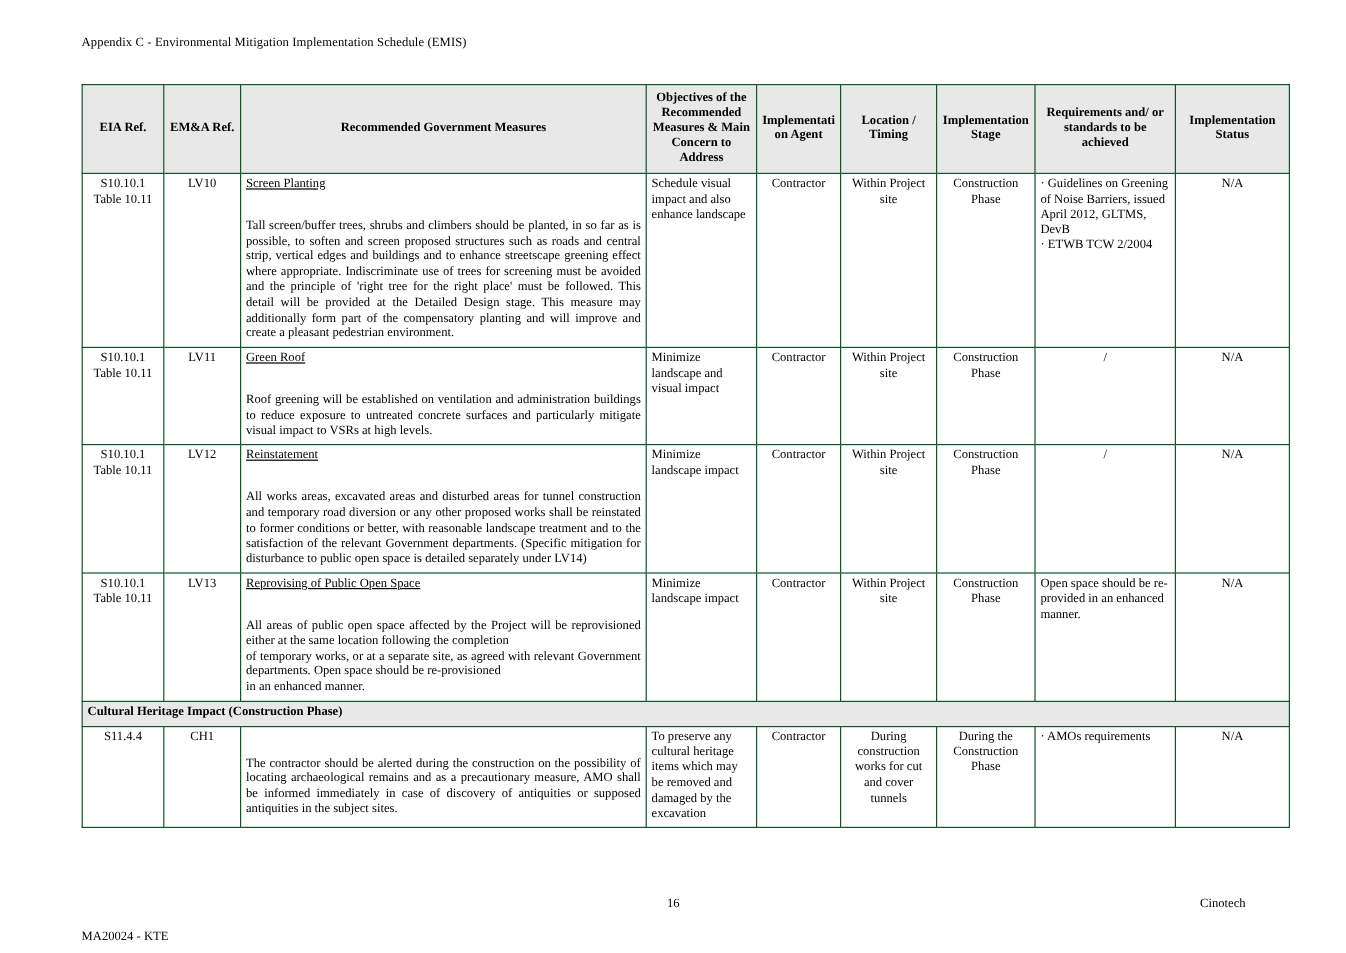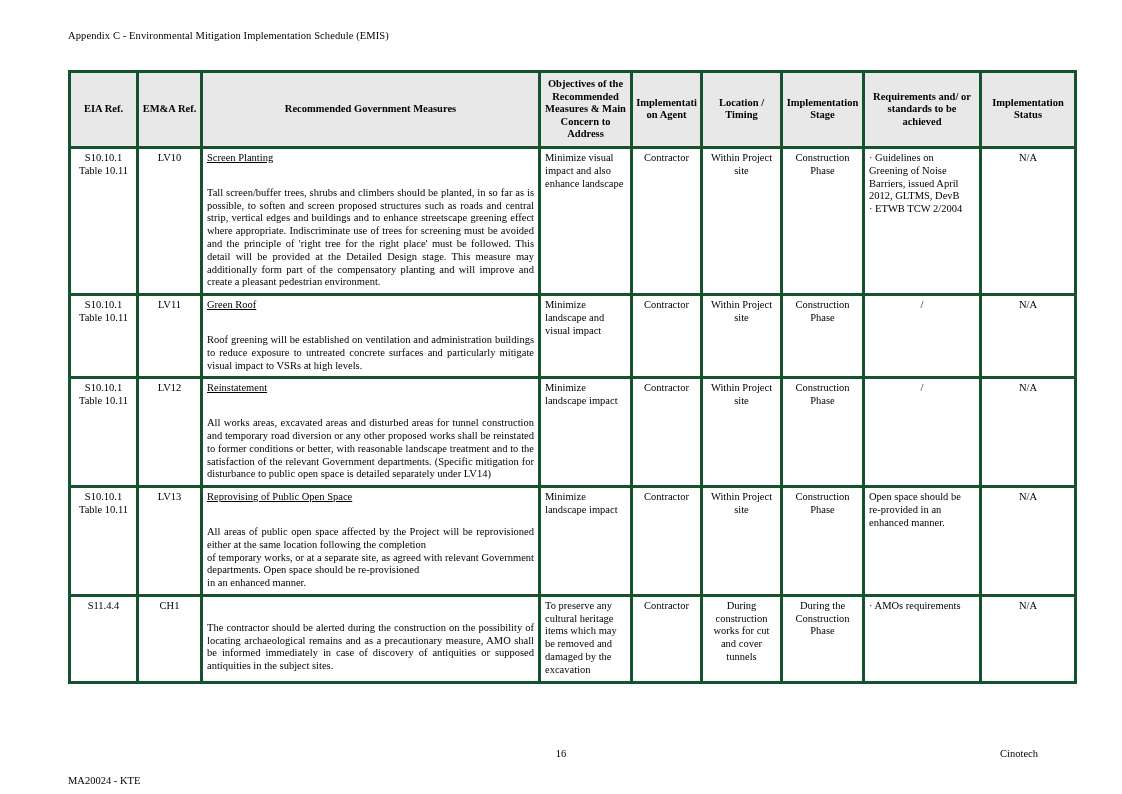--- a/index.html
+++ b/index.html
@@ -37,21 +37,21 @@
     width: 986px;
   }
   table.emis {
     border-collapse: collapse;
     table-layout: fixed;
     width: 986px;
     font-size: 10.5px;
     line-height: 1.22;
   }
   table.emis th, table.emis td {
-    border: 3px solid #14532d;
+    border: 1px solid #14532d;
     vertical-align: top;
     padding: 3px 4px 4px 4px;
   }
   table.emis thead th {
     background: #e8e8e8;
     text-align: center;
     vertical-align: middle;
     font-weight: bold;
     font-size: 10.5px;
     padding: 5px 3px;
@@ -123,21 +123,21 @@
         </tr>
       </thead>
       <tbody id="emis-body">
           <tr>
             <td class="center">S10.10.1<br>Table 10.11</td>
             <td class="center">LV10</td>
             <td class="just">
               <span class="meas-title">Screen Planting</span>
               <span class="meas-body">Tall screen/buffer trees, shrubs and climbers should be planted, in so far as is possible, to soften and screen proposed structures such as roads and central strip, vertical edges and buildings and to enhance streetscape greening effect where appropriate. Indiscriminate use of trees for screening must be avoided and the principle of 'right tree for the right place' must be followed. This detail will be provided at the Detailed Design stage. This measure may additionally form part of the compensatory planting and will improve and create a pleasant pedestrian environment.</span>
             </td>
-            <td>Minimize visual impact and also enhance landscape</td>
+            <td>Schedule visual impact and also enhance landscape</td>
             <td class="center">Contractor</td>
             <td class="center">Within Project site</td>
             <td class="center">Construction Phase</td>
             <td class="just">· Guidelines on Greening of Noise Barriers, issued April 2012, GLTMS, DevB<br>· ETWB TCW 2/2004</td>
             <td class="center">N/A</td>
           </tr>
           <tr>
             <td class="center">S10.10.1<br>Table 10.11</td>
             <td class="center">LV11</td>
             <td class="just">
@@ -171,20 +171,23 @@
             <td class="just">
               <span class="meas-title">Reprovising of Public Open Space</span>
               <span class="meas-body">All areas of public open space affected by the Project will be reprovisioned either at the same location following the completion<br>of temporary works, or at a separate site, as agreed with relevant Government departments. Open space should be re-provisioned<br>in an enhanced manner.</span>
             </td>
             <td>Minimize landscape impact</td>
             <td class="center">Contractor</td>
             <td class="center">Within Project site</td>
             <td class="center">Construction Phase</td>
             <td class="just">Open space should be re-provided in an enhanced manner.</td>
             <td class="center">N/A</td>
+          </tr>
+          <tr class="subhead">
+            <td colspan="9">Cultural Heritage Impact (Construction Phase)</td>
           </tr>
           <tr>
             <td class="center">S11.4.4</td>
             <td class="center">CH1</td>
             <td class="just">
               <span class="meas-body">The contractor should be alerted during the construction on the possibility of locating archaeological remains and as a precautionary measure, AMO shall be informed immediately in case of discovery of antiquities or supposed antiquities in the subject sites.</span>
             </td>
             <td>To preserve any cultural heritage items which may be removed and damaged by the excavation</td>
             <td class="center">Contractor</td>
             <td class="center">During construction works for cut and cover tunnels</td>

